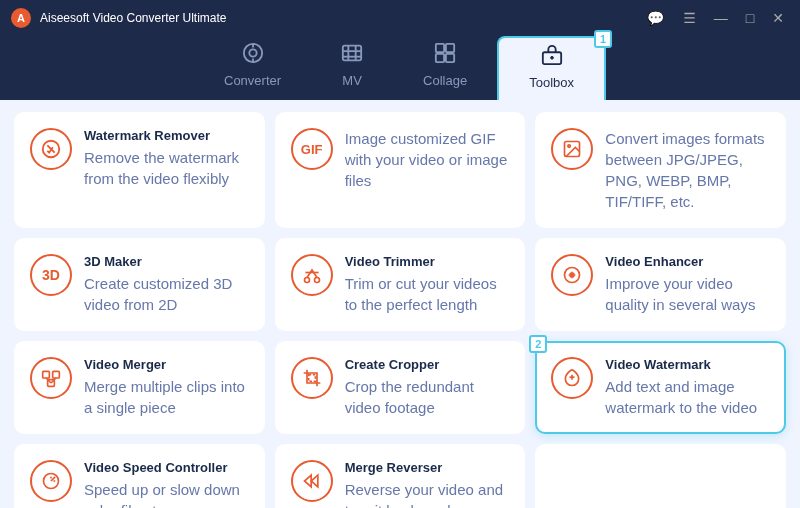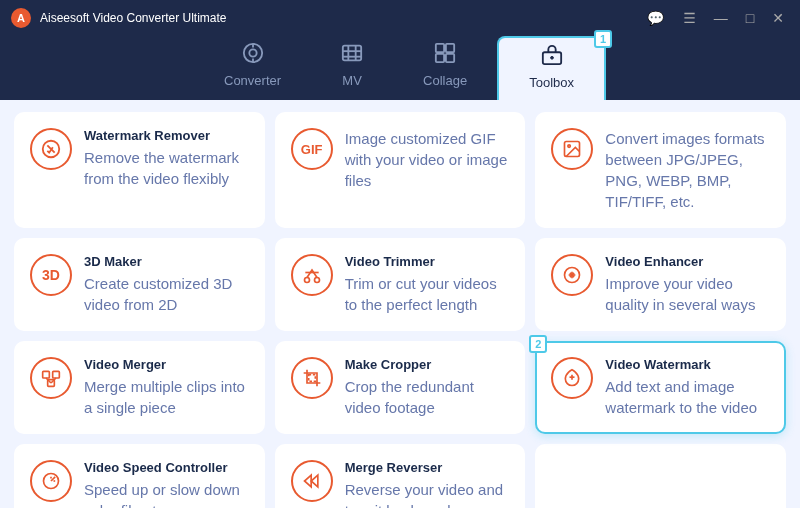--- a/index.html
+++ b/index.html
@@ -327,21 +327,21 @@
 
     <div class="tool-card">
       <div class="tool-icon-circle">
         <svg width="20" height="20" viewBox="0 0 24 24" fill="none" stroke="#e85a30" stroke-width="2">
           <path d="M6 2 L6 18 L22 18"></path>
           <path d="M2 6 L18 6 L18 22"></path>
           <rect x="8" y="8" width="8" height="8" stroke-dasharray="3 2"></rect>
         </svg>
       </div>
       <div class="tool-info">
-        <div class="tool-name">Make Cropper</div>
+        <div class="tool-name">Create Cropper</div>
         <div class="tool-desc">Crop the redundant video footage</div>
       </div>
     </div>
 
     <div class="tool-card highlighted" style="position:relative;">
 
       <div class="badge" style="top:-8px; left:-8px;">2</div>
       <div class="tool-icon-circle">
         <svg width="20" height="20" viewBox="0 0 24 24" fill="none" stroke="#e85a30" stroke-width="2">
           <path d="M12 2 C12 2 4 6 4 13 C4 17.4 7.6 21 12 21 C16.4 21 20 17.4 20 13 C20 6 12 2 12 2Z"></path>

